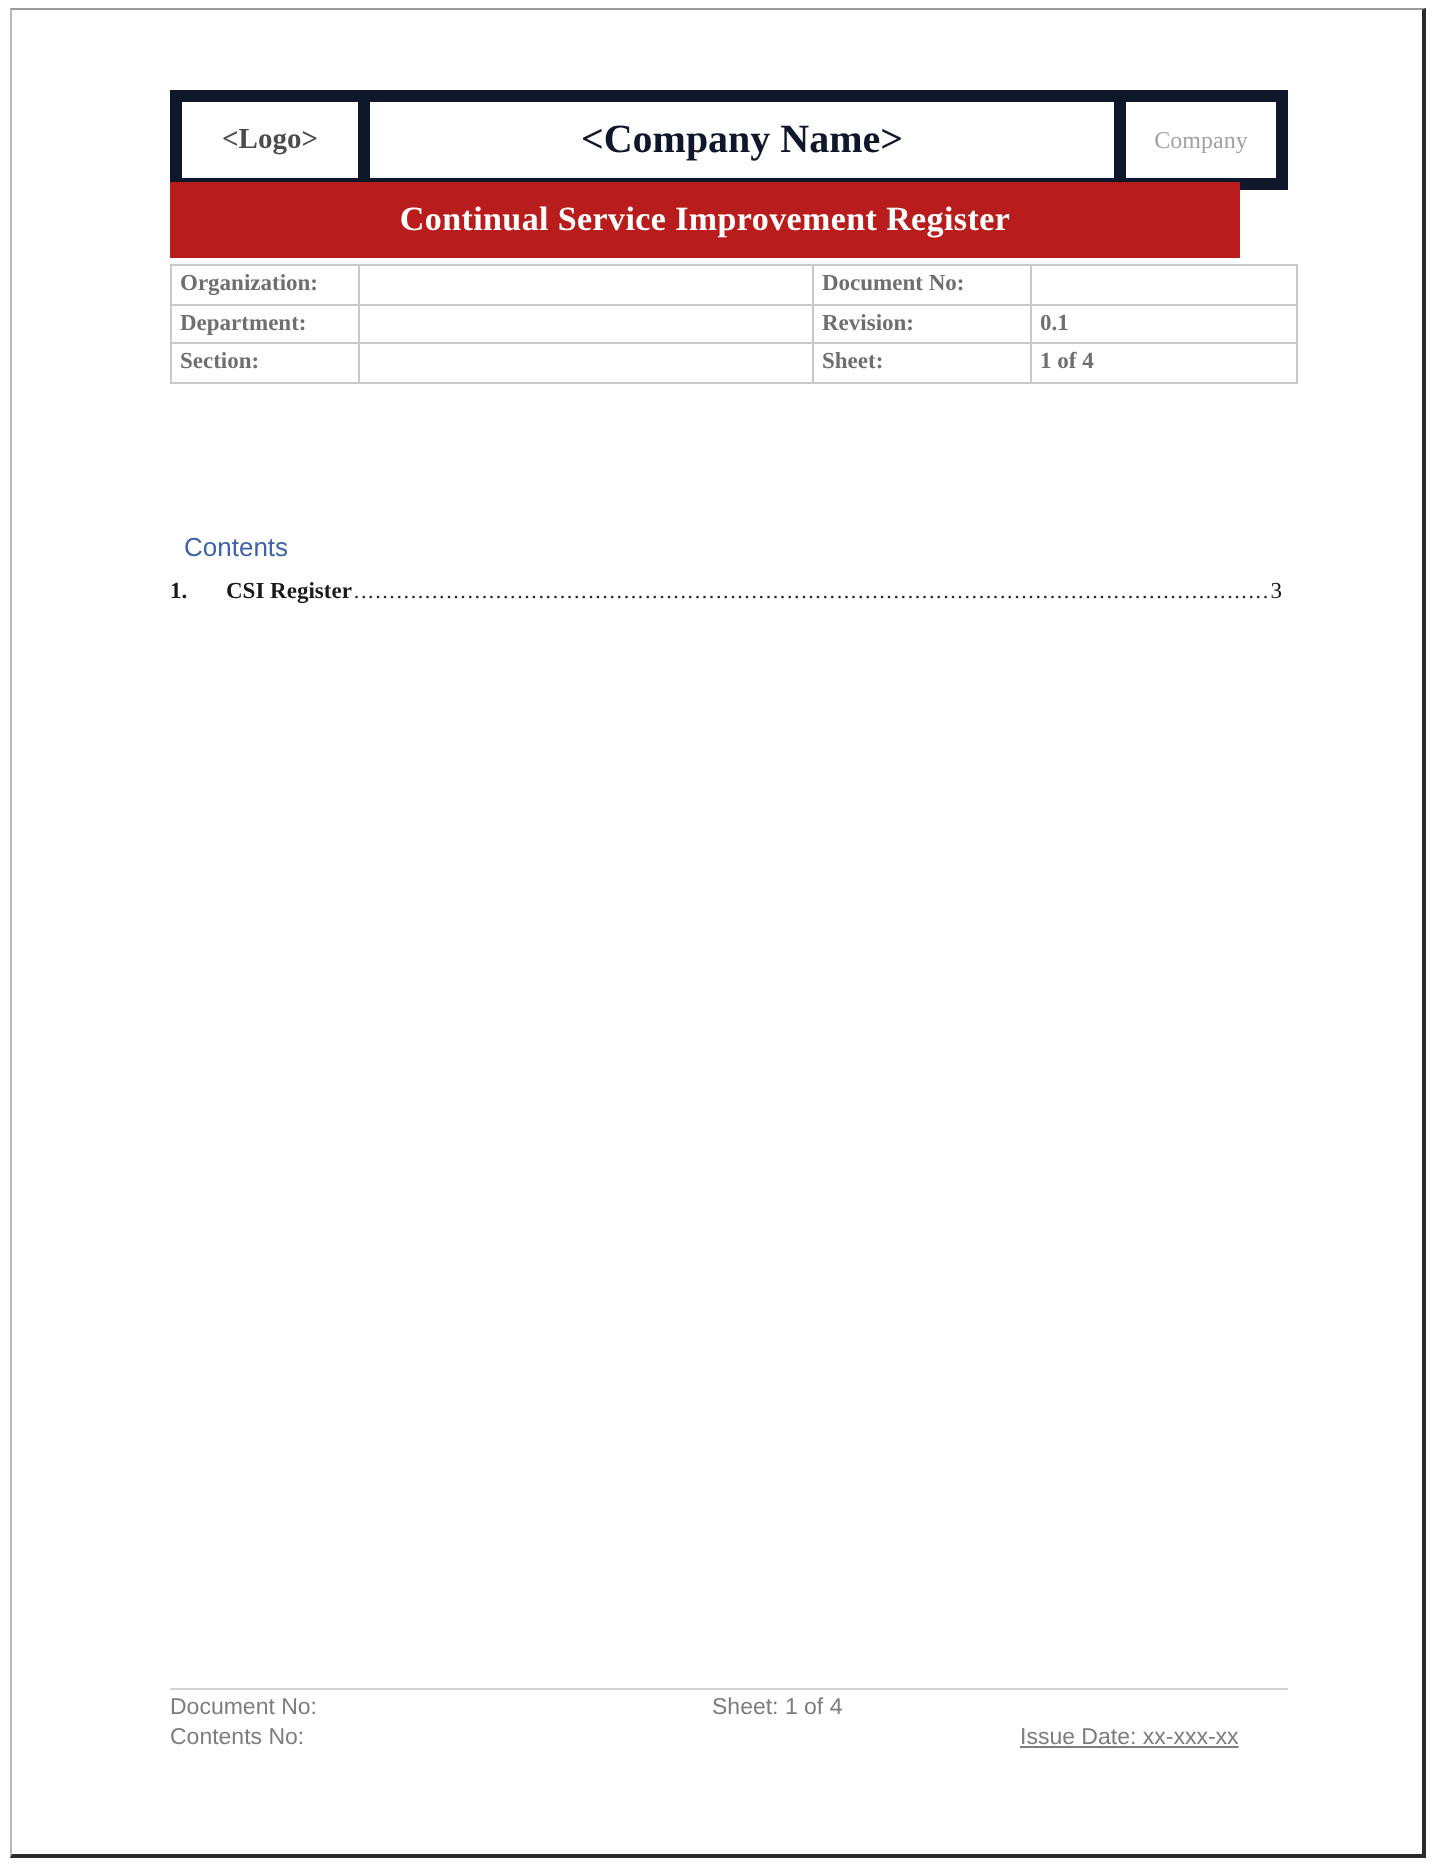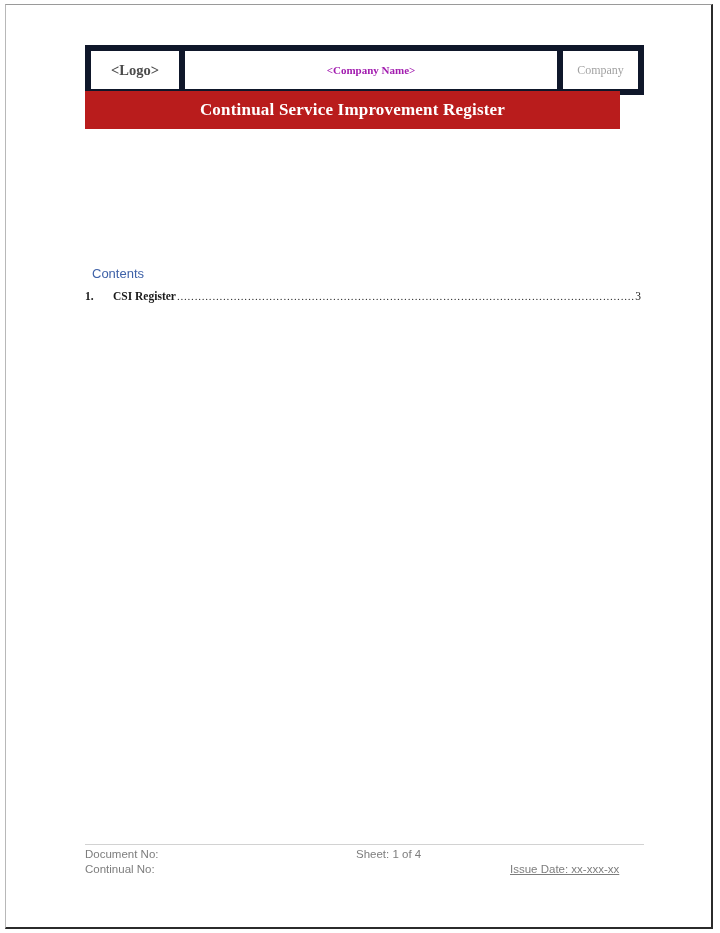--- a/index.html
+++ b/index.html
@@ -55,23 +55,23 @@
     padding: 0;
   }
   .cell-logo {
     width: 88px;
     font-size: 14.5px;
     font-weight: bold;
     color: #4c4c4c;
   }
   .cell-company {
     width: 372px;
-    font-size: 11px;
-    font-weight: bold;
-    color: #a21caf;
+    font-size: 20px;
+    font-weight: bold;
+    color: #0f172a;
   }
   .cell-normal {
     width: 75px;
     font-size: 12px;
     font-weight: normal;
     color: #a3a3a3;
   }
 
   
   .title-banner {
@@ -221,38 +221,60 @@
         <td class="cell-company">&lt;Company Name&gt;</td>
         <td class="cell-normal">Company</td>
       </tr>
     </tbody>
       </table>
 
     <div class="title-banner">
       <span class="title-text">Continual Service Improvement Register</span>
     </div>
 
+    <table class="info-table">
+      <tbody>
+          <tr>
+        <td class="info-label">Organization:</td>
+        <td class="info-blank"></td>
+        <td class="info-label2">Document No:</td>
+        <td class="info-value"></td>
+      </tr>
+      <tr>
+        <td class="info-label">Department:</td>
+        <td class="info-blank"></td>
+        <td class="info-label2">Revision:</td>
+        <td class="info-value">0.1</td>
+      </tr>
+      <tr>
+        <td class="info-label">Section:</td>
+        <td class="info-blank"></td>
+        <td class="info-label2">Sheet:</td>
+        <td class="info-value">1 of 4</td>
+      </tr>
+    </tbody>
+      </table>
 
     <div class="contents-heading">Contents</div>
 
     <div class="toc-list">
       <div class="toc-row">
         <span class="toc-num">1.</span>
         <span class="toc-title">CSI Register</span>
         <span class="toc-dots">............................................................................................................................................</span>
         <span class="toc-page">3</span>
       </div>
     </div>
 
     <div class="footer-rule"></div>
     <div class="footer">
       <div class="footer-row">
         <span class="f-left">Document No:</span>
         <span class="f-mid">Sheet: 1 of 4</span>
       </div>
       <div class="footer-row">
-        <span class="f-left">Continual No:</span>
+        <span class="f-left">Contents No:</span>
         <span class="f-right">Issue Date: xx-xxx-xx</span>
       </div>
     </div>
 
   </div>
 </div>
 
 </body></html>

